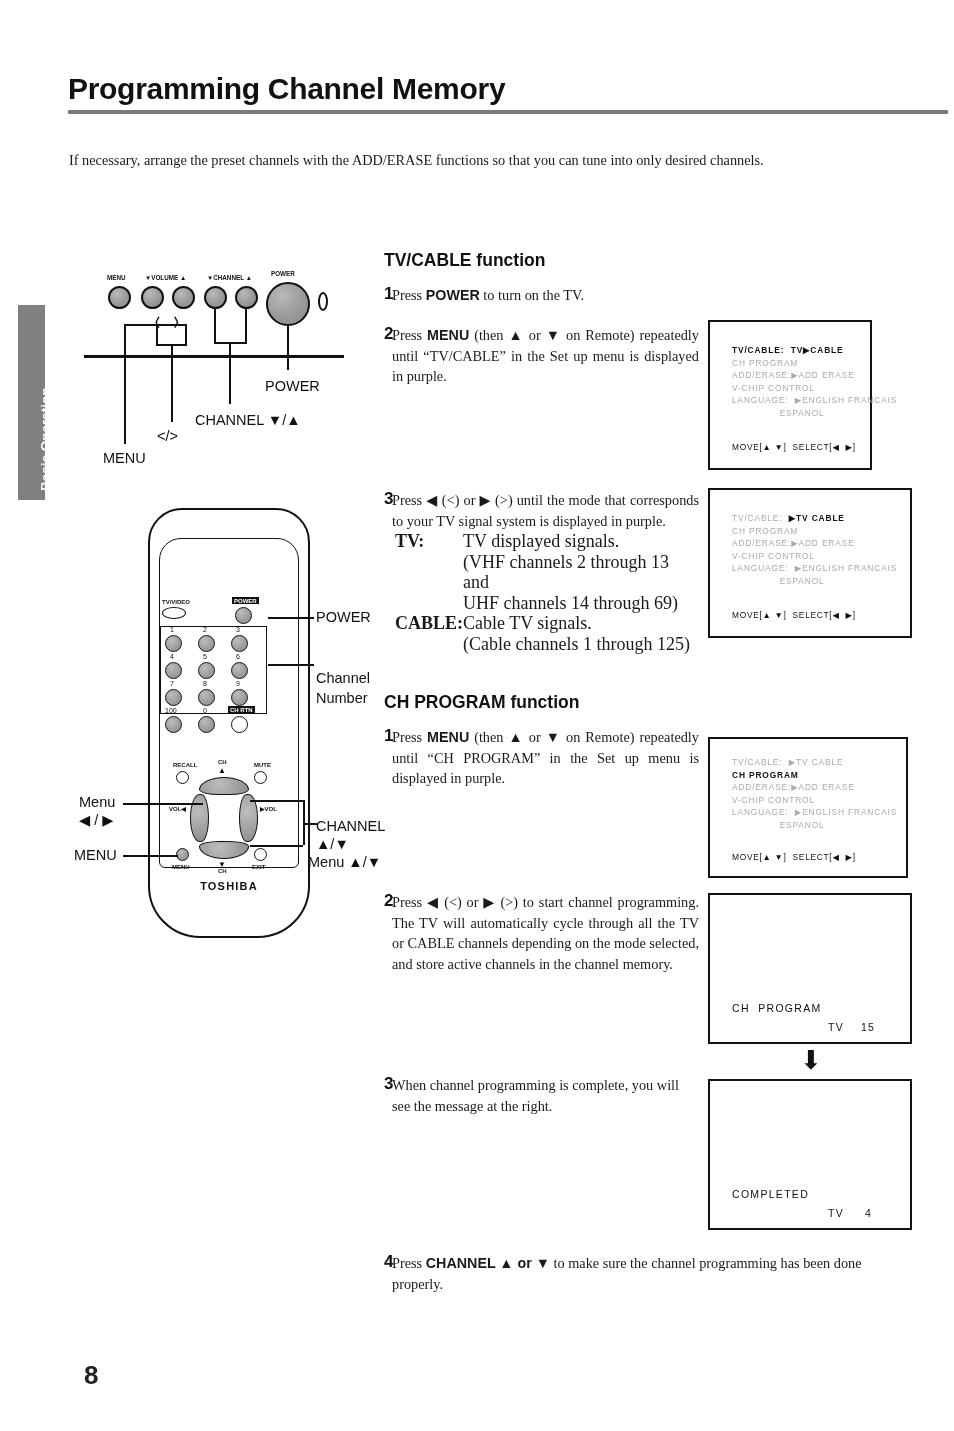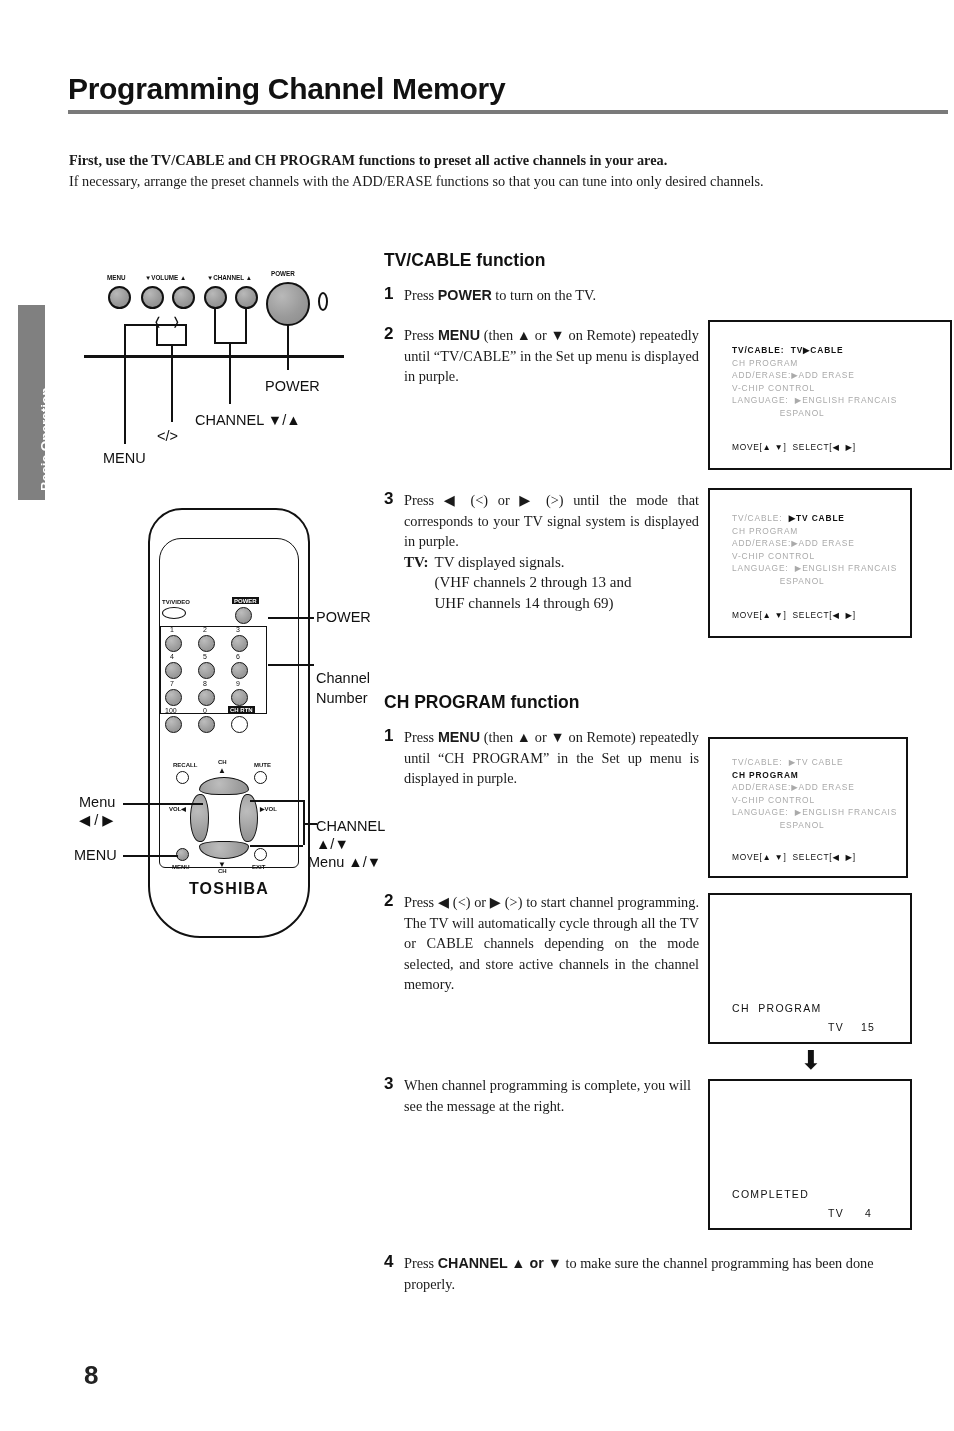--- a/index.html
+++ b/index.html
@@ -105,42 +105,42 @@
     position:absolute; left:14px; top:99px; width:24px; height:12px;
     border:1.6px solid #111; border-radius:50%;
   }
   .pad {
     position:absolute; border:1.6px solid #111;
     background: radial-gradient(circle at 40% 35%, #bdbdbd 0%, #a0a0a0 60%, #8f8f8f 100%);
   }
   #toshiba {
     position:absolute; left:0; top:372px; width:162px; text-align:center;
     font-family:"Liberation Sans", sans-serif; font-weight:bold;
-    font-size:16px; letter-spacing:1.2px; color:#111;
+    font-size:11px; letter-spacing:1.2px; color:#111;
   }
 
   
   .sec-head {
     position:absolute;
     font-family:"Liberation Sans", sans-serif; font-weight:bold;
     font-size:17.5px; color:#111;
   }
   .step { position:absolute; }
   .step .num {
     position:absolute; left:0; top:-1px;
     font-family:"Liberation Sans", sans-serif; font-weight:bold;
     font-size:17px; color:#111;
   }
   .step .txt {
-    margin-left:20px; font-size:14.3px; line-height:20.5px;
+    margin-left:8px; font-size:14.3px; line-height:20.5px;
     text-align:justify; text-justify:inter-word;
   }
   .step .txt.nj { text-align:left; }
   .step .txt b { font-family:"Liberation Sans", sans-serif; font-weight:bold; }
-  .deftbl { display:table; margin-left:20px; font-size:15px; line-height:20.5px; }
+  .deftbl { display:table; margin-left:11px; font-size:18px; line-height:20.5px; }
   .defrow { display:table-row; }
   .defk { display:table-cell; font-weight:bold; white-space:nowrap; padding-right:6px; }
   .defv { display:table-cell; }
 
   
   .osd {
     position:absolute; border:2.6px solid #111; background:#fff;
   }
   .osd-text {
     font-family:"Liberation Sans", sans-serif;
@@ -171,21 +171,20 @@
     font-size:26px; color:#222;
   }
 </style>
 </head>
 <body>
 
 <div id="page-title">Programming Channel Memory</div>
 <div id="title-rule"></div>
 
 <div id="intro">
-  <span class="l"><b>First, use the TV/CABLE and CH PROGRAM functions to preset all active channels in your area.</b></span>
   <span class="l">If necessary, arrange the preset channels with the ADD/ERASE functions so that you can tune into only desired channels.</span>
 </div>
 
 <div id="side-tab">
   <span>Basic Operation</span>
 </div>
 
 <div id="panel-diagram">
   <div class="kcap" style="left:22px; top:6px;">MENU</div>
   <div class="kcap" style="left:60px; top:6px;">▼VOLUME ▲</div>
@@ -333,20 +332,27 @@
   <div class="txt">Press ◀ (&lt;) or ▶ (&gt;) until the mode that corresponds to your TV signal system is displayed in purple.</div>
   <div class="deftbl">
     <div class="defrow">
       <span class="defk">TV:</span>
       <span class="defv">
         <span style="display:block;">TV displayed signals.</span>
         <span style="display:block;">(VHF channels 2 through 13 and</span>
         <span style="display:block;">UHF channels 14 through 69)</span>
       </span>
     </div>
+    <div class="defrow">
+      <span class="defk" style="padding-right:0;">CABLE:</span>
+      <span class="defv">
+        <span style="display:block;">Cable TV signals.</span>
+        <span style="display:block;">(Cable channels 1 through 125)</span>
+      </span>
+    </div>
   </div>
 </div>
 
 <div class="sec-head" style="left:384px; top:692px;">CH PROGRAM function</div>
 
 <div class="step" style="left:384px; top:727px; width:315px;">
   <span class="num">1</span>
   <div class="txt">
     <span>Press </span><b>MENU</b><span> (then ▲ or ▼ on Remote) repeatedly until “CH PROGRAM” in the Set up menu is displayed in purple.</span>
   </div>
@@ -362,21 +368,21 @@
   <div class="txt nj">When channel programming is complete, you will see the message at the right.</div>
 </div>
 
 <div class="step" style="left:384px; top:1253px; width:532px;">
   <span class="num">4</span>
   <div class="txt nj">
     <span>Press </span><b>CHANNEL ▲ or ▼</b><span> to make sure the channel programming has been done properly.</span>
   </div>
 </div>
 
-<div class="osd" style="left:708px; top:320px; width:244px; height:150px;padding-left:46px;">
+<div class="osd" style="left:708px; top:320px; width:164px; height:150px;padding-left:46px;">
   <div class="osd-text" style="position:absolute; left:22px; top:22px;"><span class="hl">TV/CABLE:  TV▶CABLE</span>
 <span>CH PROGRAM</span>
 <span>ADD/ERASE:▶ADD ERASE</span>
 <span>V-CHIP CONTROL</span>
 <span>LANGUAGE:  ▶ENGLISH FRANCAIS</span>
 <span>               ESPANOL</span></div>
   <div class="osd-foot">MOVE[▲ ▼]  SELECT[◀  ▶]</div>
 </div>
 
 <div class="osd" style="left:708px; top:488px; width:204px; height:150px;">

